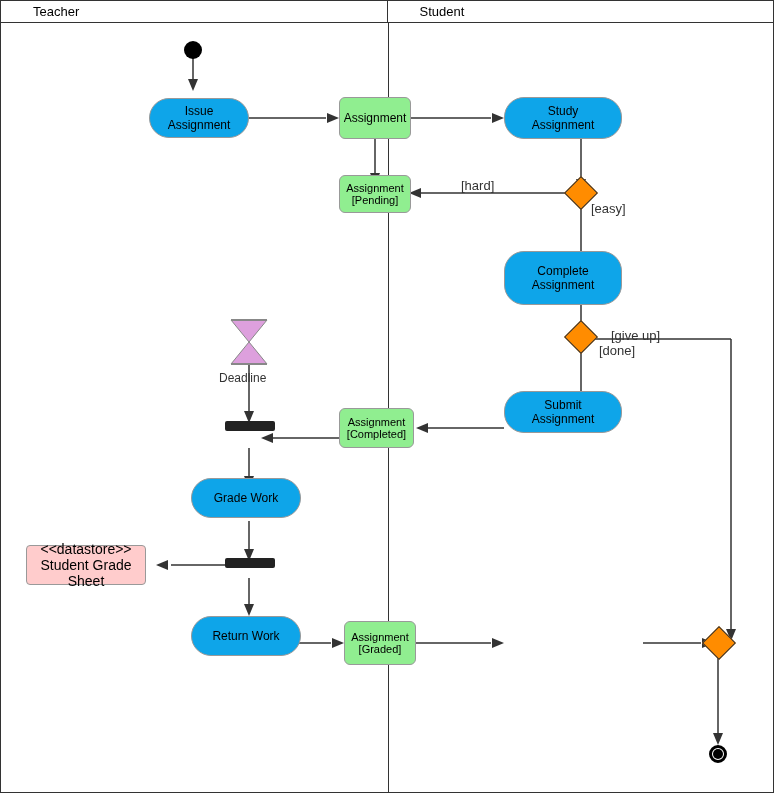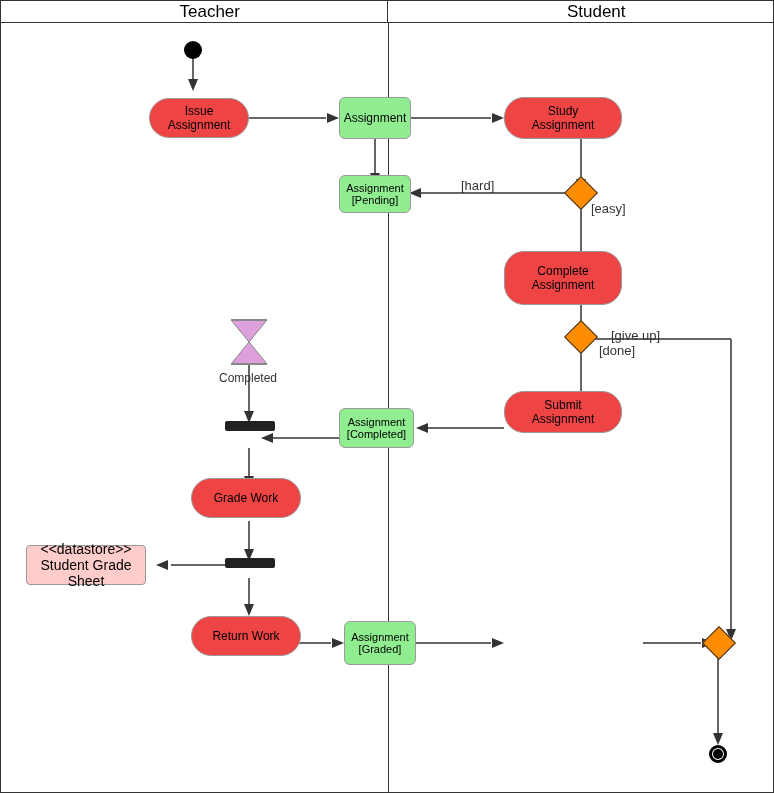--- a/index.html
+++ b/index.html
@@ -15,23 +15,23 @@
     
     
     .swimlane-header {
       display: flex;
       border-bottom: 1px solid #333;
       height: 22px;
     }
     
     .swimlane-title {
       flex: 1;
-      text-align: center;
+      text-align: left;
       line-height: 22px;
-      font-size: 17px;
+      font-size: 13px;
       border-right: 1px solid #333;
       margin-left: 32px;
     }
     
     .swimlane-title:last-child {
       border-right: none;
     }
     
     
     .swimlane-body {
@@ -54,21 +54,21 @@
     .node {
       position: absolute;
       display: flex;
       align-items: center;
       justify-content: center;
       text-align: center;
     }
     
     .node-rounded {
       border-radius: 20px;
-      background: #ef4444;
+      background: #0ea5e9;
       border: 1px solid #999;
       padding: 5px 10px;
     }
     
     .node-green {
       border-radius: 6px;
       background: #90EE90;
       border: 1px solid #999;
       padding: 5px 8px;
     }
@@ -242,21 +242,21 @@
     <div style="position:absolute; left:226px; top:295px;">
       <svg width="44" height="50">
 
         <polygon points="4,2 40,2 22,24 4,2" fill="#DDA0DD" stroke="#888" stroke-width="1"></polygon>
         <polygon points="4,46 40,46 22,24 4,46" fill="#DDA0DD" stroke="#888" stroke-width="1"></polygon>
         <line x1="4" y1="2" x2="40" y2="2" stroke="#888" stroke-width="2"></line>
         <line x1="4" y1="46" x2="40" y2="46" stroke="#888" stroke-width="2"></line>
       </svg>
     </div>
 
-    <div class="label-text" style="left:218px; top:348px; font-size:12px;">Completed</div>
+    <div class="label-text" style="left:218px; top:348px; font-size:12px;">Deadline</div>
 
     <div class="node node-bar" style="left:224px; top:398px; width:50px; height:10px;"></div>
 
     <div class="node node-green" style="left:338px; top:385px; width:75px; height:40px;">
       <span style="font-size:11px;">Assignment<br>[Completed]</span>
     </div>
 
     <div class="node node-rounded" style="left:190px; top:455px; width:110px; height:40px;">
       <span>Grade Work</span>
     </div>

